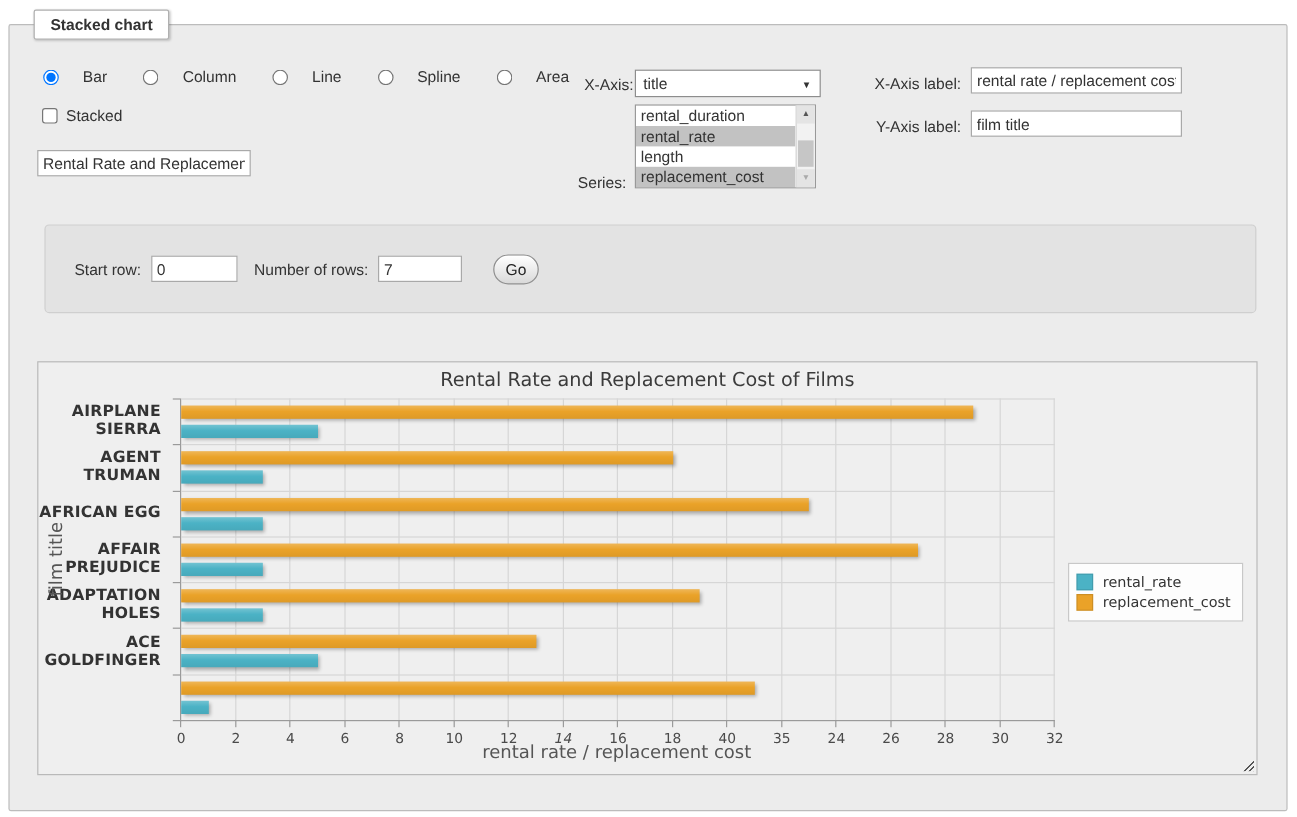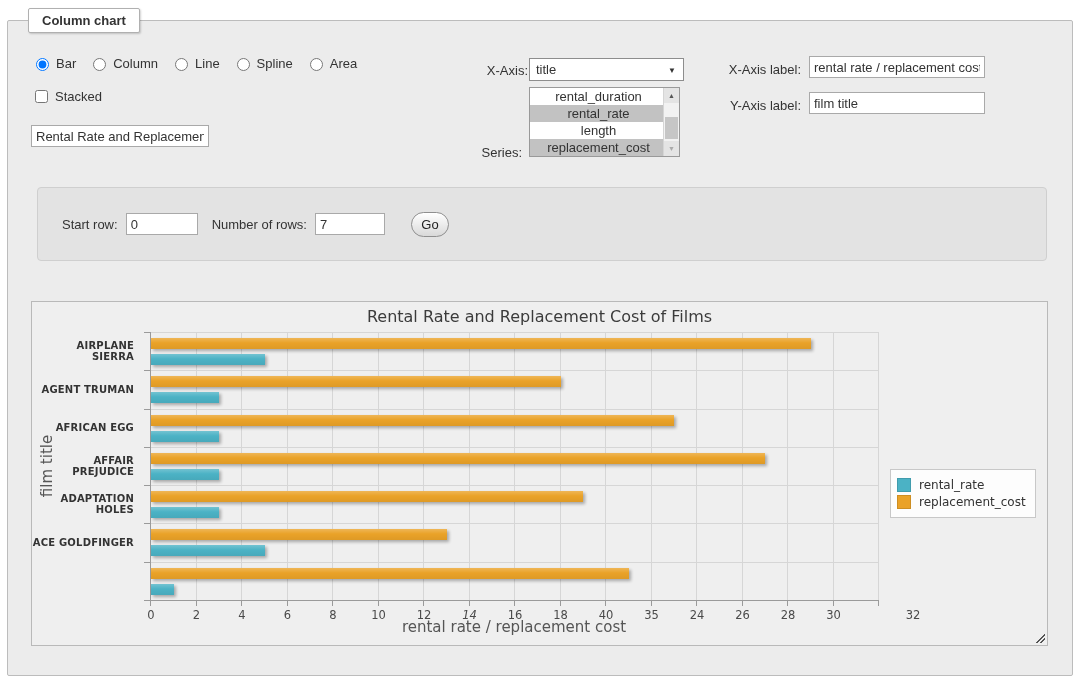--- a/index.html
+++ b/index.html
@@ -8,39 +8,39 @@
   .abs{position:absolute;}
 
   
   .fieldset{left:7px;top:20px;width:1064px;height:654px;background:#ececec;
             border:1px solid #bcbcbc;border-radius:2px;}
   .legend-box{left:20px;top:-13px;background:#ffffff;border:1px solid #b0b0b0;
               border-radius:2px;padding:4px 13px;font-weight:bold;font-size:13px;
               color:#333;box-shadow:1px 1px 2px rgba(0,0,0,0.18);}
 
   
-  .radio-row{left:23px;top:34px;display:flex;align-items:center;gap:4px;}
+  .radio-row{left:23px;top:34px;display:flex;align-items:center;gap:17px;}
   .radio-row label{margin-right:8px;}
   .check-row{left:23px;top:66px;display:flex;align-items:center;gap:4px;}
   input[type=text].txt{border:1px solid #a9a9a9;background:#fff;height:20px;
         font-family:"Liberation Sans",sans-serif;font-size:13px;color:#333;
         padding:0 4px;box-sizing:content-box;}
   .title-input{left:23px;top:104px;width:168px;}
   .lbl{color:#333;}
   .lbl-xaxis{left:400px;top:42px;width:120px;text-align:right;}
   .lbl-series{left:394px;top:124px;width:120px;text-align:right;}
   .lbl-xlabel{left:600px;top:41px;width:193px;text-align:right;}
   .lbl-ylabel{left:600px;top:77px;width:193px;text-align:right;}
   .x-select{left:521px;top:37px;width:155px;height:23px;background:#fff;
             border:1px solid #8d8d8d;display:flex;align-items:center;
             padding-left:6px;box-sizing:border-box;cursor:default;}
   .x-select .arrow{position:absolute;right:7px;top:7px;font-size:8px;color:#333;}
   .listbox{left:521px;top:66px;width:151px;height:70px;background:#fff;
            border:1px solid #999;box-sizing:border-box;display:flex;}
-  .lb-opts{flex:1;overflow:hidden;text-align:center;}
+  .lb-opts{flex:1;overflow:hidden;}
   .lb-opt{height:17px;line-height:17px;padding-left:4px;white-space:nowrap;}
   .lb-opt.sel{background:#c2c2c2;}
   .lb-scroll{width:15px;background:#f2f2f2;border-left:1px solid #d5d5d5;
              position:relative;font-size:7px;color:#555;}
   .lb-scroll .up,.lb-scroll .dn{position:absolute;left:0;width:15px;height:15px;
              background:#e4e4e4;text-align:center;line-height:15px;}
   .lb-scroll .up{top:0;}
   .lb-scroll .dn{bottom:0;color:#aaa;}
   .lb-thumb{position:absolute;left:1px;width:13px;top:29px;height:22px;background:#c6c6c6;}
   .axislabel-input{left:801px;top:35px;width:166px;}
@@ -64,21 +64,21 @@
         border-bottom:1px solid #9a9a9a;}
   .vgrid{position:absolute;top:0;width:1px;height:100%;background:#d6d6d6;}
   .hgrid{position:absolute;left:0;width:100%;height:1px;background:#d6d6d6;}
   .xtick{position:absolute;width:1px;height:6px;top:100%;background:#9a9a9a;}
   .ytick{position:absolute;width:6px;height:1px;left:-7px;background:#9a9a9a;}
   .xnum{position:absolute;width:30px;text-align:center;font-size:11.5px;
         color:#4a4a4a;top:calc(100% + 8px);}
   .bar{position:absolute;height:11px;box-shadow:2px 2px 3px rgba(0,0,0,0.3);
        background-image:linear-gradient(rgba(255,255,255,0.22),rgba(255,255,255,0) 45%,rgba(0,0,0,0.05));}
   .cat-gutter{left:0;top:30px;width:110px;height:268px;}
-  .cat-lbl{position:absolute;left:0;width:102px;text-align:right;font-size:10px;
+  .cat-lbl{position:absolute;left:0;width:102px;text-align:right;font-size:13px;
            font-weight:bold;color:#333;letter-spacing:0.2px;display:flex;
            align-items:center;justify-content:flex-end;}
   .xaxis-title{left:118px;top:316px;width:728px;text-align:center;font-size:15px;
                color:#555;}
   .yaxis-anchor{left:15px;top:164px;width:0;height:0;}
   .yaxis-title{position:absolute;white-space:nowrap;font-size:15px;color:#555;
                transform:translate(-50%,-50%) rotate(-90deg);}
   .legend{left:858px;top:167px;background:#fdfdfd;border:1px solid #c8c8c8;
           padding:5px 9px 5px 6px;}
   .legend-row{display:flex;align-items:center;gap:8px;margin:3px 0;}
@@ -86,21 +86,21 @@
                  box-sizing:border-box;}
   .legend-text{font-size:12px;color:#333;white-space:nowrap;}
   .resize-handle{right:2px;bottom:2px;width:11px;height:11px;
       background:repeating-linear-gradient(135deg,#555 0 1px,transparent 1px 3px);
       clip-path:polygon(100% 0,100% 100%,0 100%);cursor:nwse-resize;}
 </style>
 </head>
 <body>
 
 <div class="abs fieldset">
-  <div class="abs legend-box">Column chart</div>
+  <div class="abs legend-box">Stacked chart</div>
 
   <div class="abs radio-row">
       <input type="radio" name="charttype" id="ct0" checked="" style="">
       <label for="ct0">Bar</label>
       <input type="radio" name="charttype" id="ct1" style="">
       <label for="ct1">Column</label>
       <input type="radio" name="charttype" id="ct2" style="">
       <label for="ct2">Line</label>
       <input type="radio" name="charttype" id="ct3" style="">
       <label for="ct3">Spline</label>
@@ -202,21 +202,21 @@
         <div class="xtick" style="left: 590.5px;"></div>
         <div class="xnum" style="left: 576.5px;">26</div>
         <div class="vgrid" style="left: 636px;"></div>
         <div class="xtick" style="left: 636px;"></div>
         <div class="xnum" style="left: 622px;">28</div>
         <div class="vgrid" style="left: 681.5px;"></div>
         <div class="xtick" style="left: 681.5px;"></div>
         <div class="xnum" style="left: 667.5px;">30</div>
         <div class="vgrid" style="left: 727px;"></div>
         <div class="xtick" style="left: 727px;"></div>
-        <div class="xnum" style="left: 713px; margin-left: 34px;">32</div>
+        <div class="xnum" style="left: 713px;">32</div>
         <div class="hgrid" style="top: 0px;"></div>
         <div class="hgrid" style="top: 38px;"></div>
         <div class="hgrid" style="top: 77px;"></div>
         <div class="hgrid" style="top: 115px;"></div>
         <div class="hgrid" style="top: 153px;"></div>
         <div class="hgrid" style="top: 191px;"></div>
         <div class="hgrid" style="top: 230px;"></div>
         <div class="ytick" style="top: 0px;"></div>
         <div class="ytick" style="top: 38px;"></div>
         <div class="ytick" style="top: 77px;"></div>

